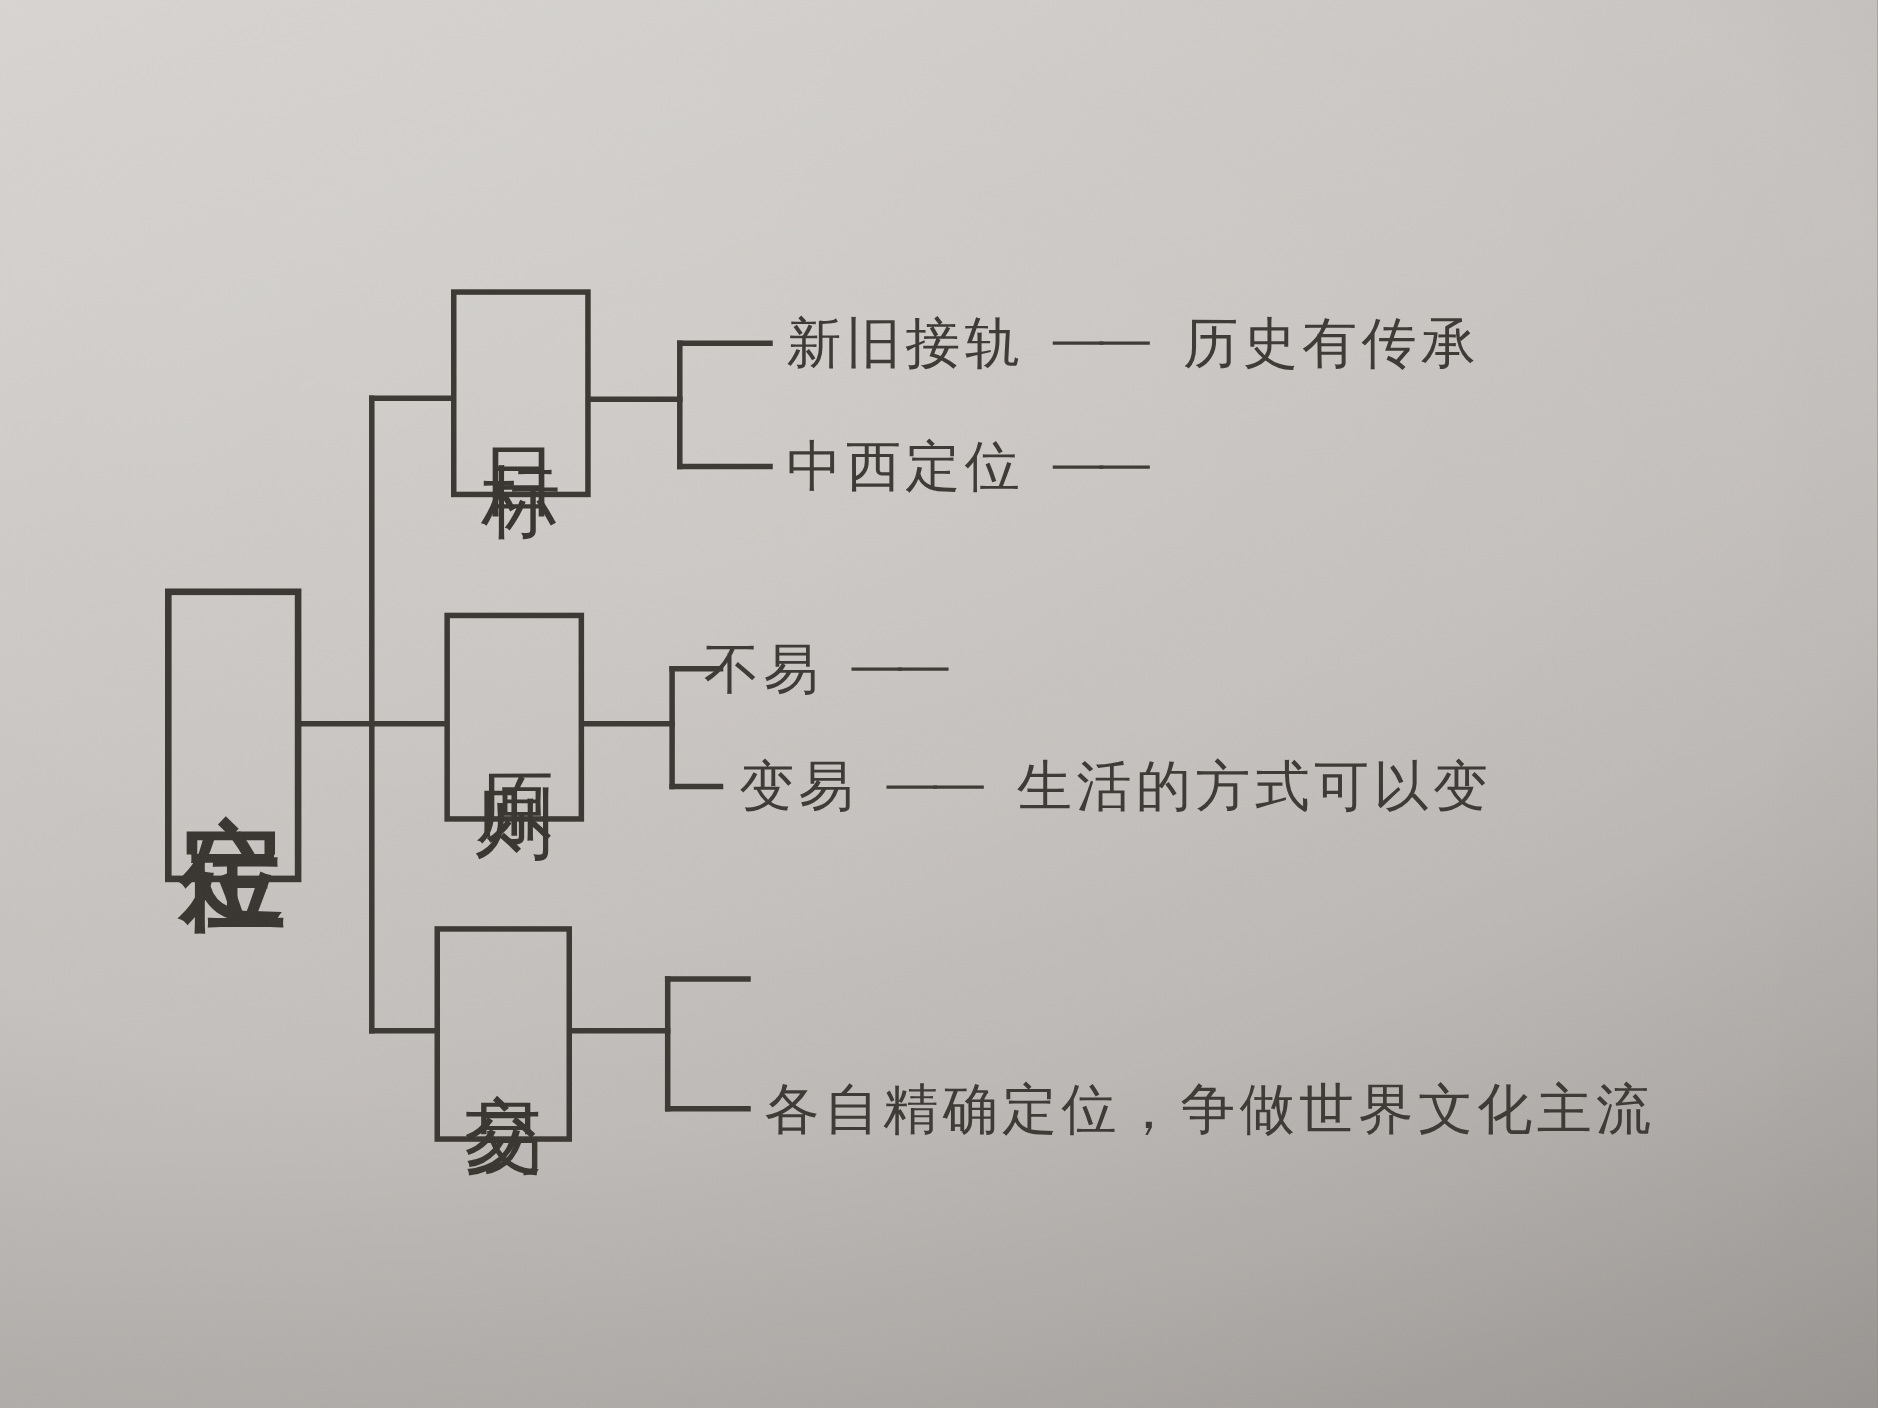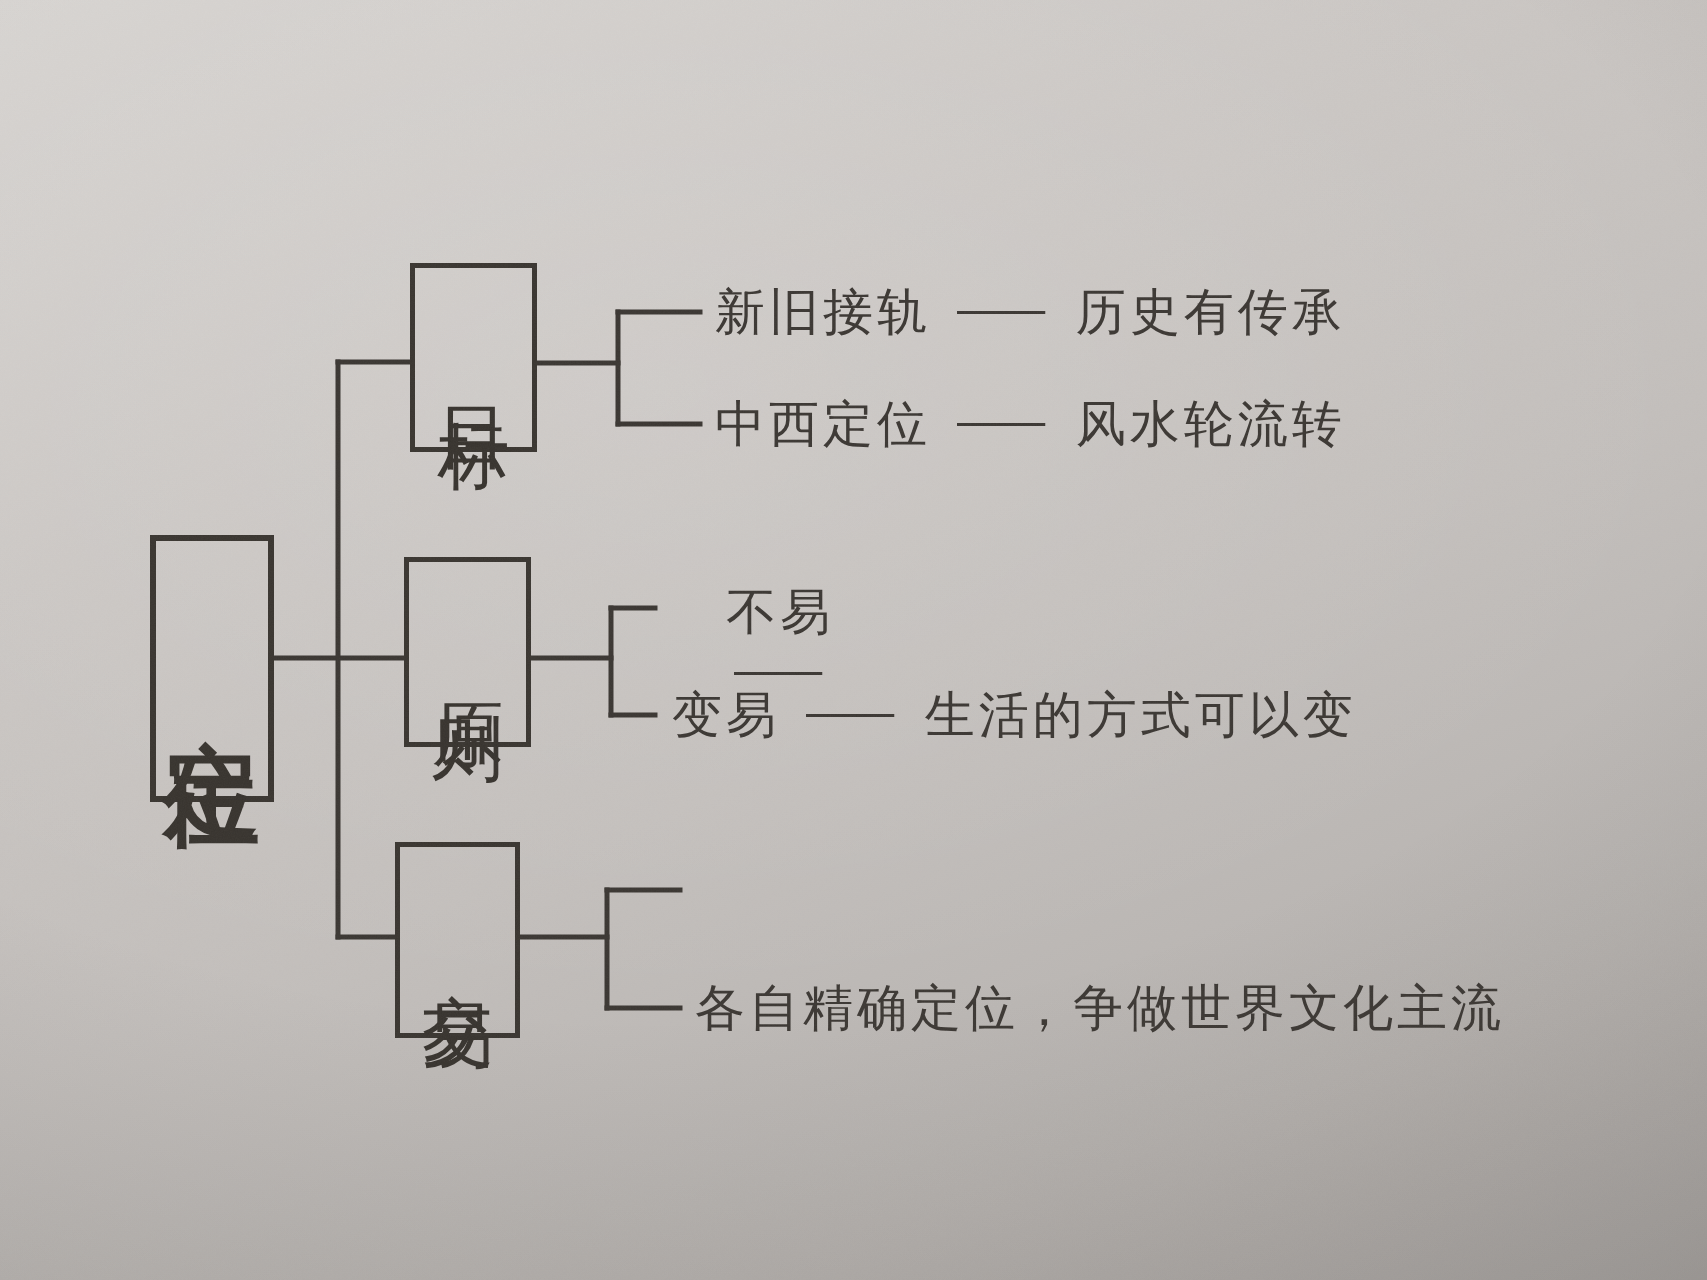--- a/index.html
+++ b/index.html
@@ -86,24 +86,23 @@
 
   <div class="leaf" style="left:715px;top:283px;">
     <span class="term">新旧接轨</span>
     <span class="dash">——</span>
     <span class="desc">历史有传承</span>
   </div>
 
   <div class="leaf" style="left:715px;top:395px;">
     <span class="term">中西定位</span>
     <span class="dash">——</span>
-    <span class="desc">风水轮流转</span>
   </div>
 
-  <div class="leaf" style="left:708px;top:579px;flex-direction:column;">
+  <div class="leaf" style="left:640px;top:579px;">
     <span class="term">不易</span>
     <span class="dash">——</span>
   </div>
 
   <div class="leaf" style="left:672px;top:686px;">
     <span class="term">变易</span>
     <span class="dash">——</span>
     <span class="desc">生活的方式可以变</span>
   </div>
 

